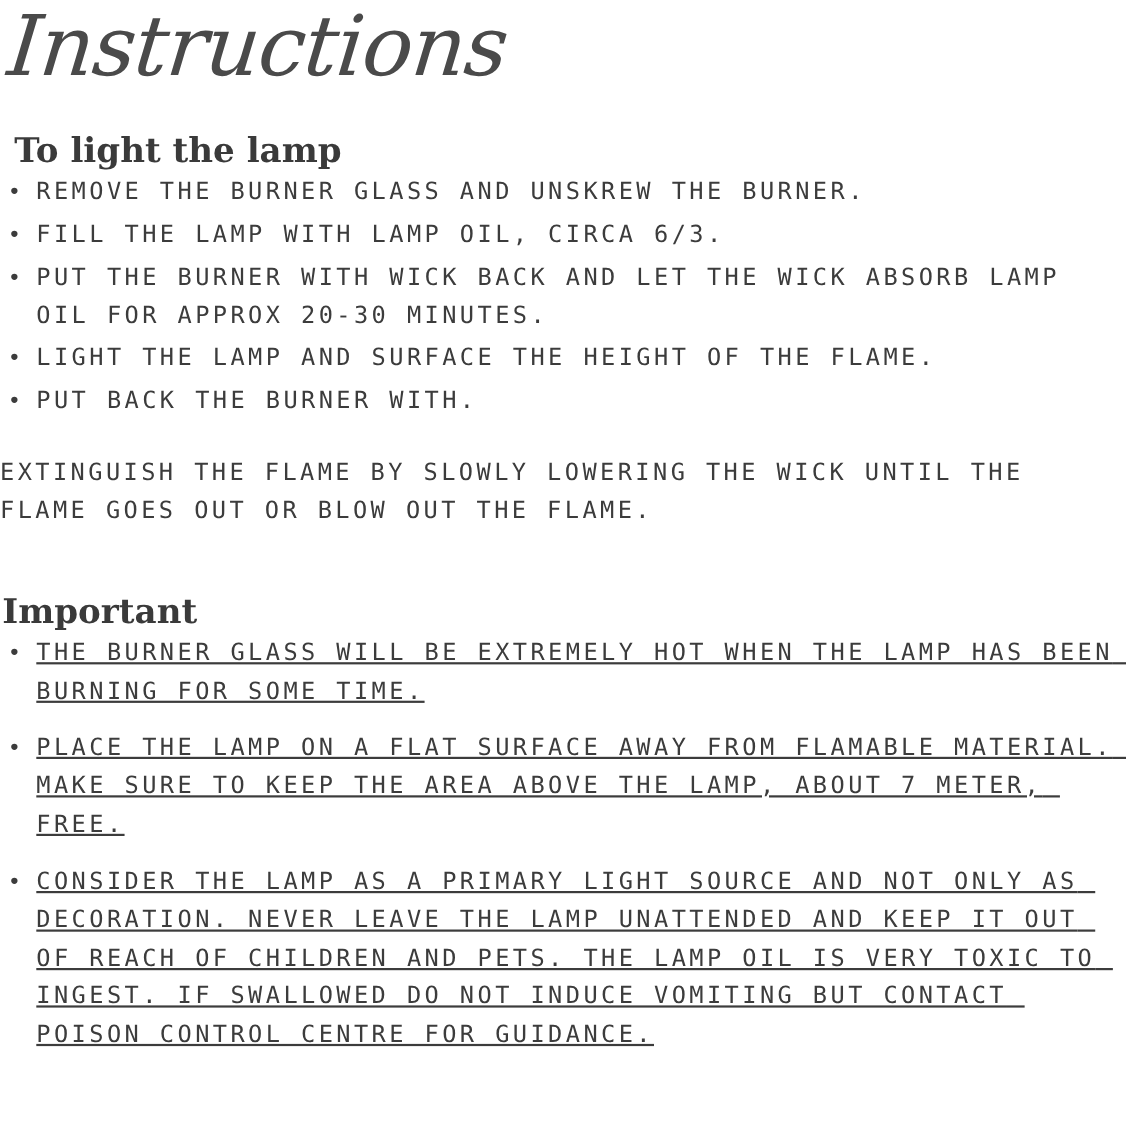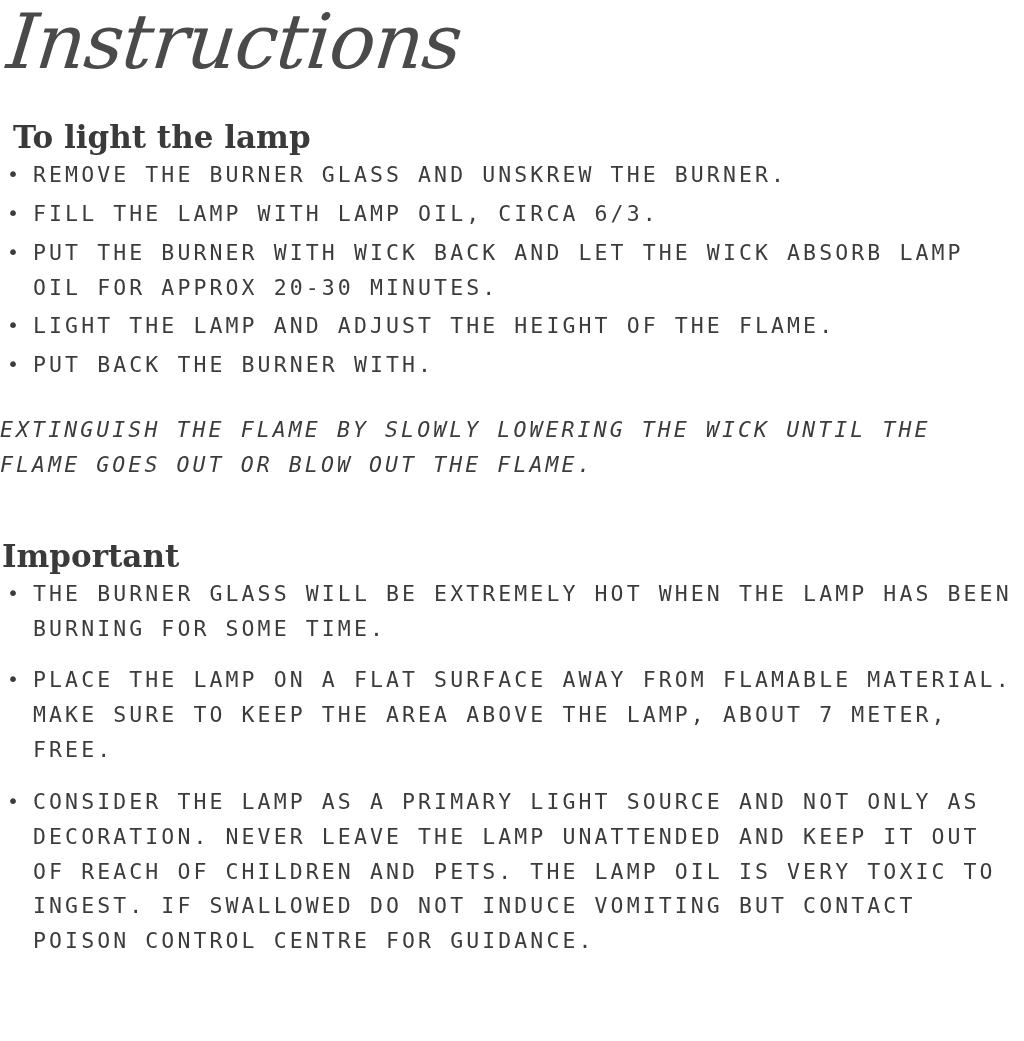--- a/index.html
+++ b/index.html
@@ -78,40 +78,40 @@
     margin-bottom: 17px;
   }
   .para {
     font-size: 21.5px;
     letter-spacing: 3.1px;
     line-height: 1.62;
     color: #3c3c3c;
     margin: 30px 0 0 0;
     padding: 0;
     white-space: pre-wrap;
-    font-style: italic;
   }
   .important-list {
     margin-top: 18px;
+    text-decoration: underline;
   }
 </style>
 </head>
 <body>
 
 <div class="page">
 
   <h1 class="title-script">Instructions</h1>
 
   <h2 class="section-heading heading-light">To light the lamp</h2>
 
   <ul class="steps">
     <li>REMOVE THE BURNER GLASS AND UNSKREW THE BURNER.</li>
     <li>FILL THE LAMP WITH LAMP OIL, CIRCA 6/3.</li>
     <li>PUT THE BURNER WITH WICK BACK AND LET THE WICK ABSORB LAMP OIL FOR APPROX 20-30 MINUTES.</li>
-    <li>LIGHT THE LAMP AND ADJUST THE HEIGHT OF THE FLAME.</li>
+    <li>LIGHT THE LAMP AND SURFACE THE HEIGHT OF THE FLAME.</li>
     <li>PUT BACK THE BURNER WITH.</li>
   </ul>
 
   <p class="para">EXTINGUISH THE FLAME BY SLOWLY LOWERING THE WICK UNTIL THE FLAME GOES OUT OR BLOW OUT THE FLAME.</p>
 
   <h2 class="section-heading heading-important">Important</h2>
 
   <ul class="steps spaced important-list">
     <li>THE BURNER GLASS WILL BE EXTREMELY HOT WHEN THE LAMP HAS BEEN BURNING FOR SOME TIME.</li>
     <li>PLACE THE LAMP ON A FLAT SURFACE AWAY FROM FLAMABLE MATERIAL. MAKE SURE TO KEEP THE AREA ABOVE THE LAMP, ABOUT 7 METER, FREE.</li>

